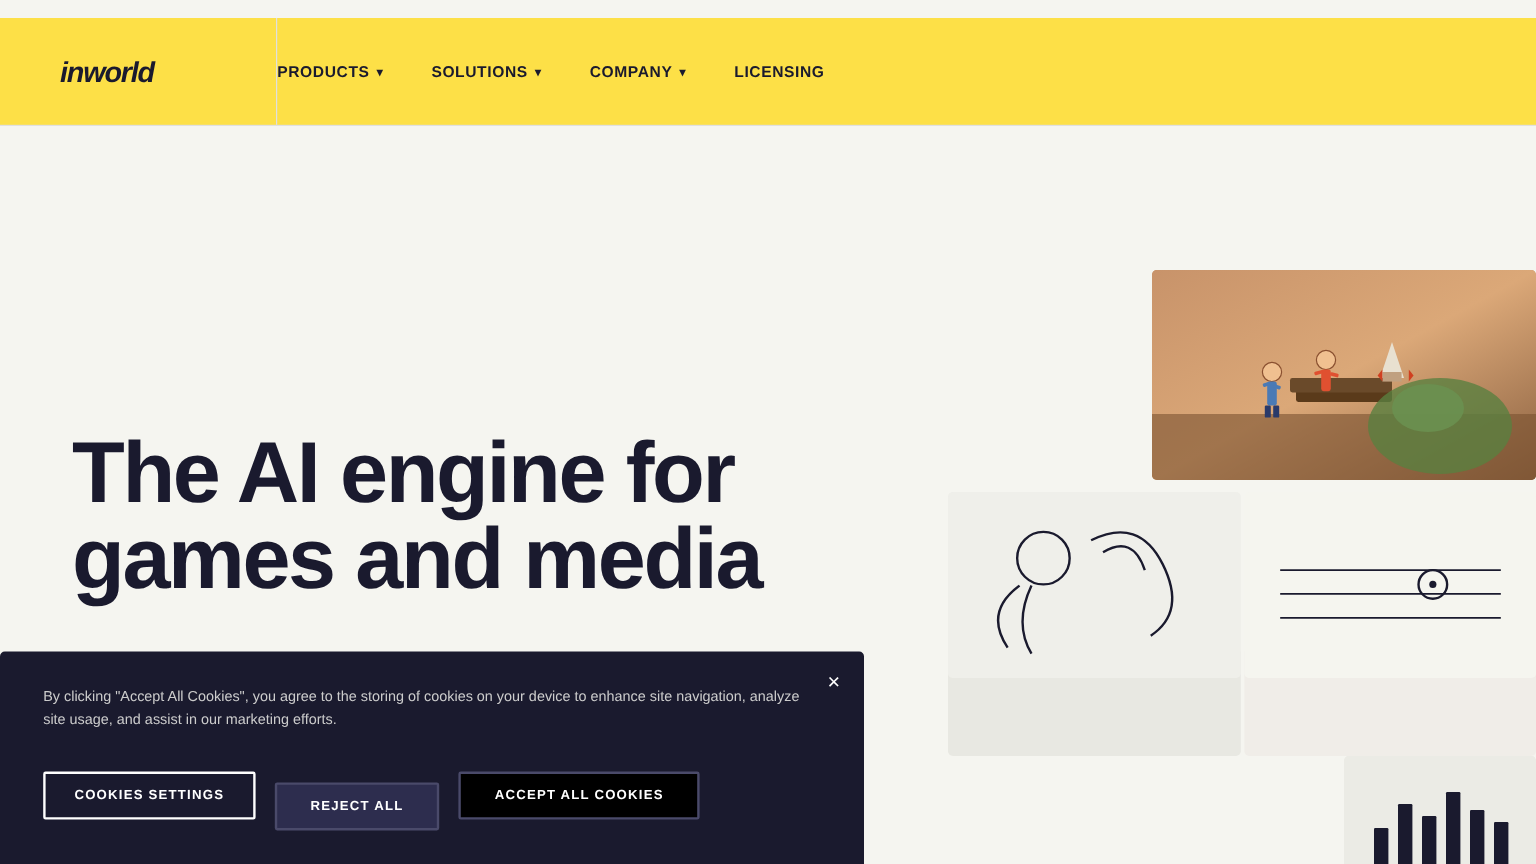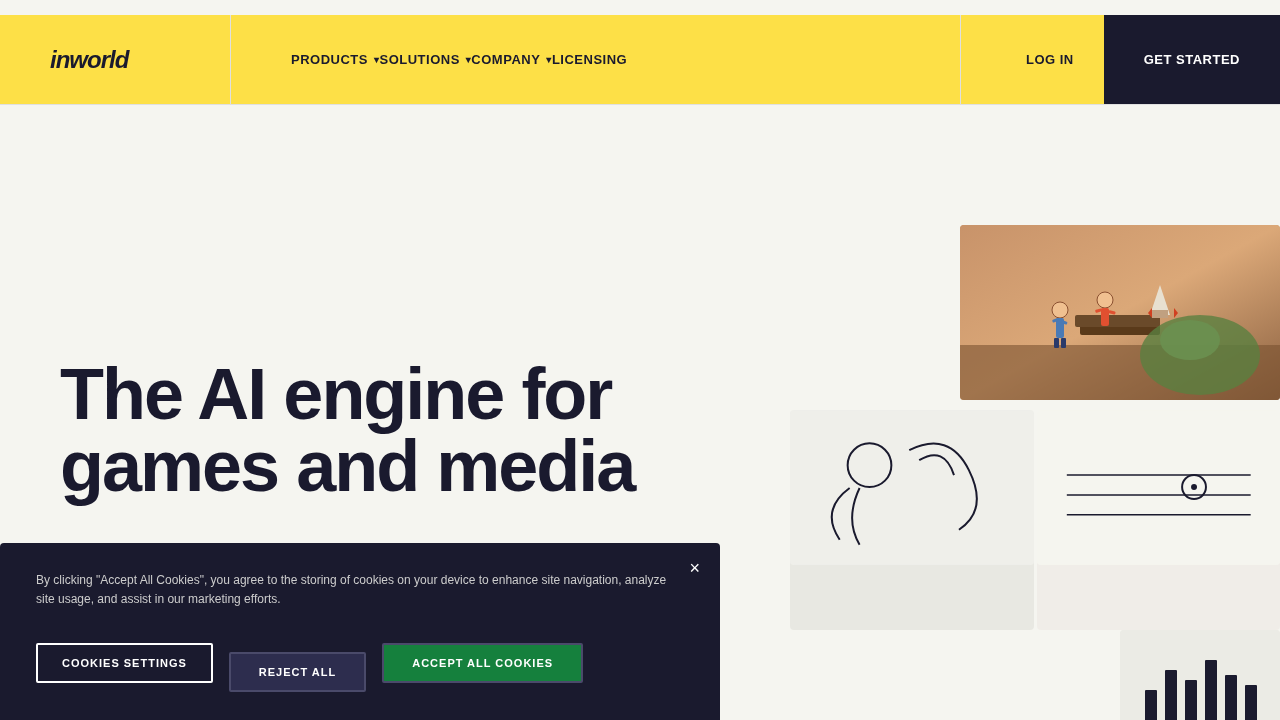--- a/index.html
+++ b/index.html
@@ -34,21 +34,21 @@
       display: flex;
       align-items: center;
       padding-left: 50px;
       height: 100%;
     }
 
     .navbar-center {
       flex: 1;
       display: flex;
       align-items: center;
-      padding-left: 60px;
+      gap: 40px;
       height: 100%;
       border-left: 1px solid #e0e0e0;
     }
 
     .nav-item {
       display: flex;
       align-items: center;
       gap: 6px;
       font-size: 13px;
       font-weight: 600;
@@ -208,21 +208,21 @@
       cursor: pointer;
       margin-top: 19px;
     }
 
     .btn-accept-all {
       padding: 12px 28px;
       font-size: 11px;
       font-weight: 700;
       letter-spacing: 1px;
       text-transform: uppercase;
-      background: #15803d;
+      background: #000000;
       color: #ffffff;
       border: 2px solid #4a4a6a;
       border-radius: 2px;
       cursor: pointer;
     }
 
     
     .logo-text {
       font-size: 26px;
       font-weight: 700;
@@ -249,24 +249,20 @@
       <span>SOLUTIONS</span>
       <span class="chevron">▾</span>
     </div>
     <div class="nav-item">
       <span>COMPANY</span>
       <span class="chevron">▾</span>
     </div>
     <div class="nav-item">
       <span>LICENSING</span>
     </div>
-  </div>
-  <div class="navbar-right">
-    <button class="login-btn">LOG IN</button>
-    <button class="get-started-btn">GET STARTED</button>
   </div>
 </nav>
 
 <div class="main-content">
 
   <div class="left-content">
     <h1 class="hero-heading">
       <span>The AI engine for</span><br>
       <span>games and media</span>
     </h1>

